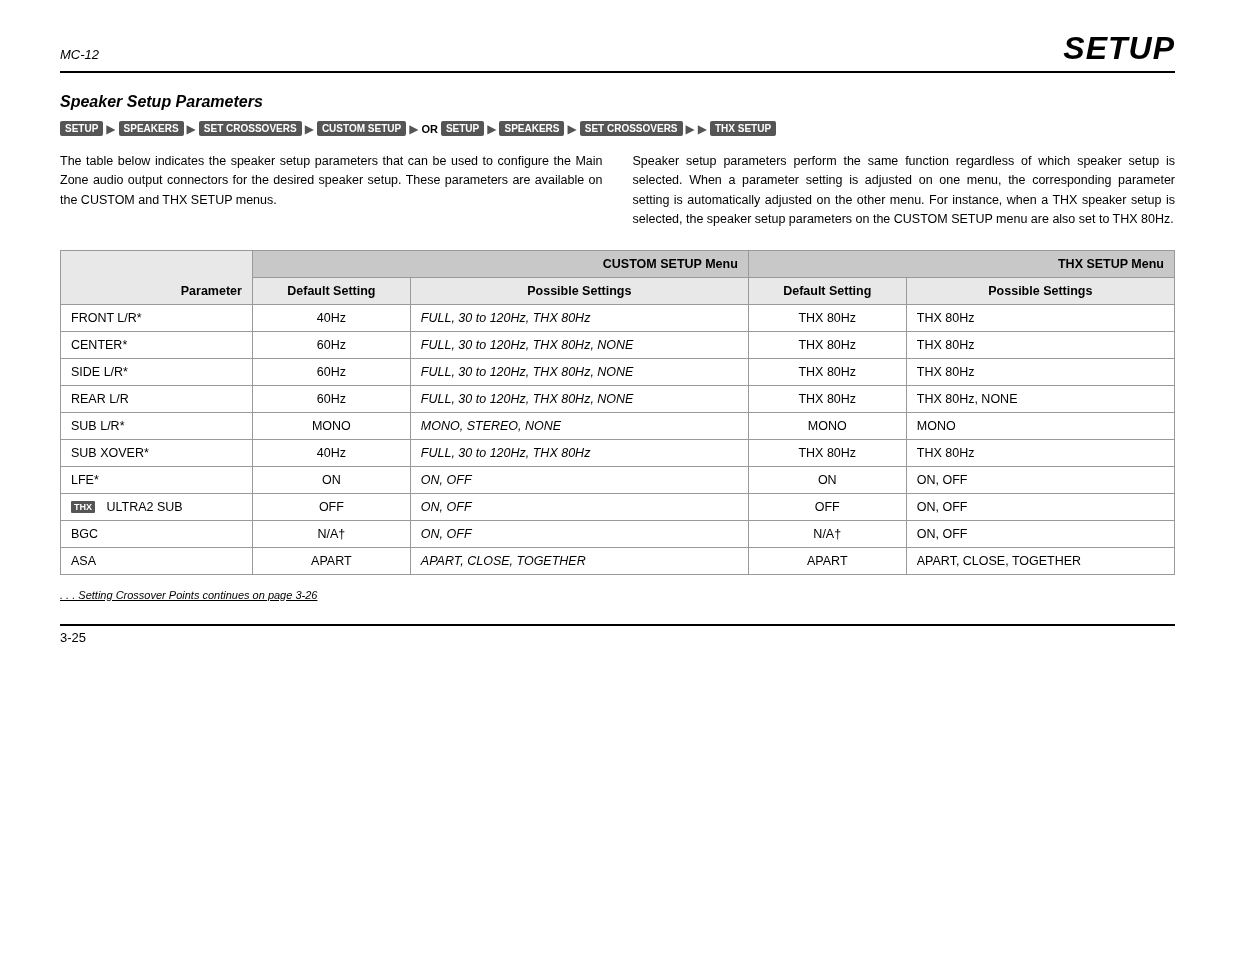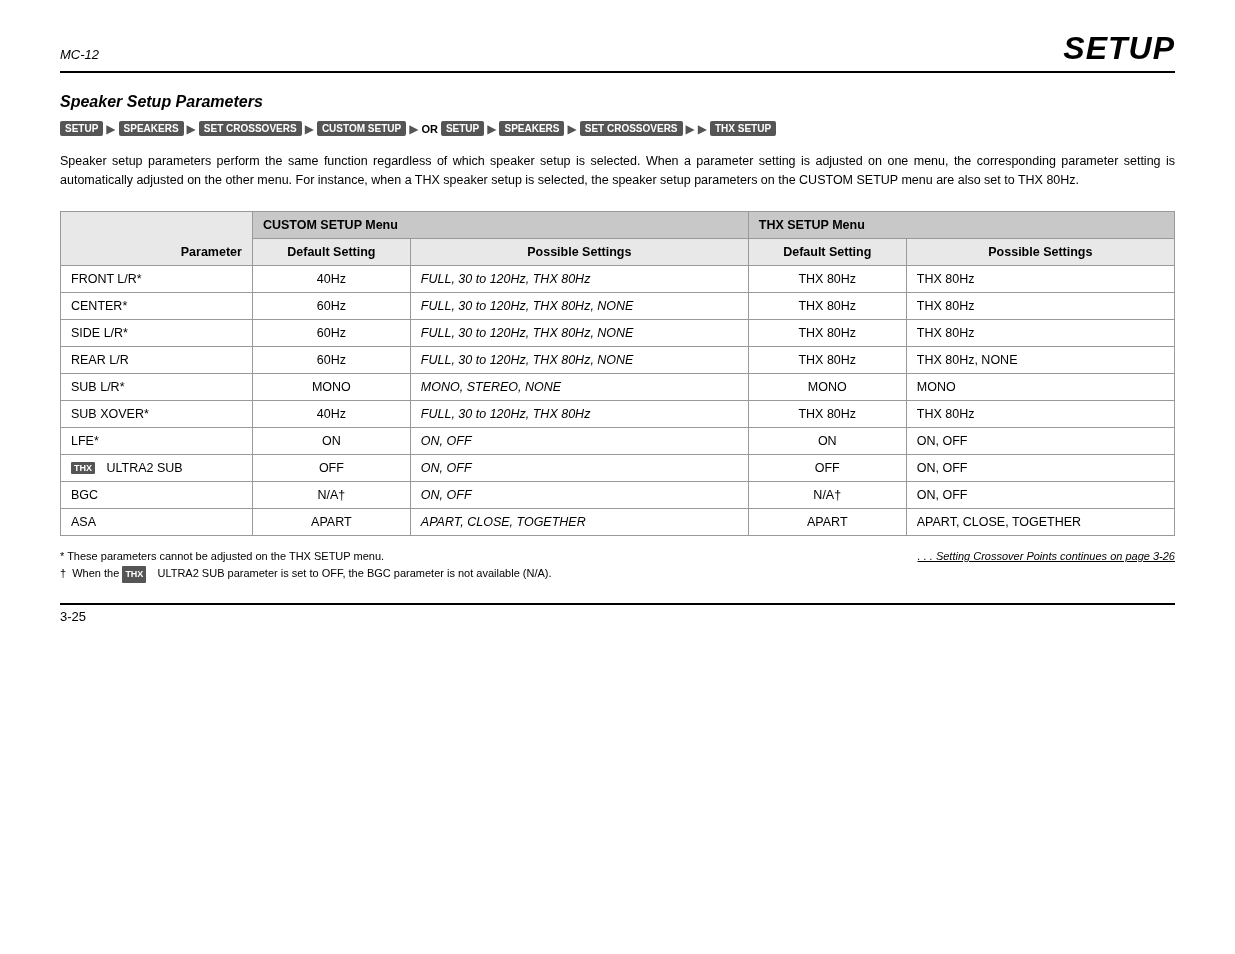--- a/index.html
+++ b/index.html
@@ -83,21 +83,21 @@
       border: 1px solid #999;
       margin-bottom: 12px;
     }
     .params-table th, .params-table td {
       border: 1px solid #999;
       padding: 6px 10px;
       font-size: 12.5px;
     }
     .group-header {
       background: #c8c8c8;
-      text-align: left;
+      text-align: right;
       font-weight: bold;
       font-size: 13px;
       border: 1px solid #999;
     }
     .col-header {
       background: #e8e8e8;
       font-weight: bold;
       text-align: center;
       font-size: 12.5px;
     }
@@ -188,20 +188,21 @@
   <span class="arrow">▶</span>
   <span class="badge">SPEAKERS</span>
   <span class="arrow">▶</span>
   <span class="badge">SET CROSSOVERS</span>
   <span class="arrow">▶</span>
   <span class="arrow">▶</span>
   <span class="badge">THX SETUP</span>
 </div>
 
 <div class="two-col-text">
+  <div class="col">The table below indicates the speaker setup parameters that can be used to configure the Main Zone audio output connectors for the desired speaker setup. These parameters are available on the CUSTOM and THX SETUP menus.</div>
   <div class="col">Speaker setup parameters perform the same function regardless of which speaker setup is selected. When a parameter setting is adjusted on one menu, the corresponding parameter setting is automatically adjusted on the other menu. For instance, when a THX speaker setup is selected, the speaker setup parameters on the CUSTOM SETUP menu are also set to THX 80Hz.</div>
 </div>
 
 <table class="params-table">
   <thead>
     <tr>
       <th class="param-col" rowspan="2">Parameter</th>
       <th class="group-header" colspan="2">CUSTOM SETUP Menu</th>
       <th class="group-header" colspan="2">THX SETUP Menu</th>
     </tr>
@@ -281,25 +282,19 @@
         <td>APART</td>
         <td>APART, CLOSE, TOGETHER</td>
         <td>APART</td>
         <td>APART, CLOSE, TOGETHER</td>
       </tr>
     </tbody>
 </table>
 
 <div class="footnotes">
   <div class="footnotes-row">
-    <div class="footnote-left">
-      <div>* These parameters cannot be adjusted on the THX SETUP menu.</div>
-      <div>
-        †&nbsp; When the <span class="thx-badge-inline">THX</span> ULTRA2 SUB parameter is set to OFF, the BGC parameter is not available (N/A).
-      </div>
-    </div>
     <div class="footnote-right">. . . Setting Crossover Points continues on page 3-26</div>
   </div>
 </div>
 
 <div class="footer-bar">
   <span class="page-number">3-25</span>
 </div>
 
 </body></html>

